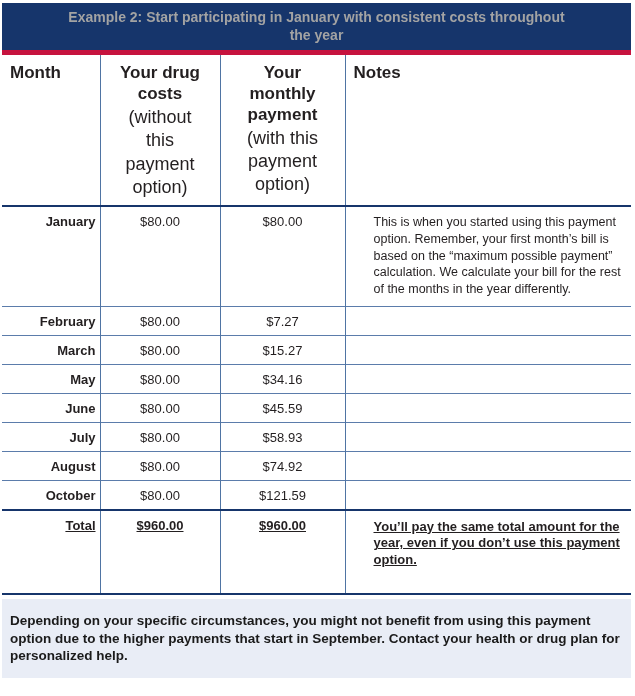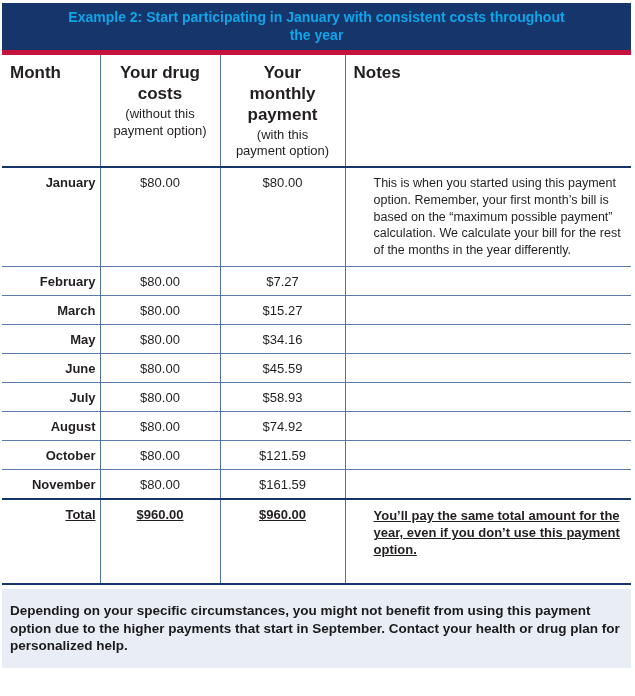--- a/index.html
+++ b/index.html
@@ -7,21 +7,21 @@
     width: 635px; height: 696px;
     font-family: "Liberation Sans", sans-serif;
     color: #231f20;
     overflow: hidden;
   }
   .page { padding: 3px 4px 0 2px; }
 
   
   .title-bar {
     background: #16356b;
-    color: #0ea5e9;
+    color: #a3a3a3;
     font-weight: bold;
     font-size: 14px;
     line-height: 1.3;
     text-align: center;
     padding: 5px 62px 6px;
     min-height: 32px;
     display: flex; align-items: center; justify-content: center;
   }
   .red-stripe { height: 5px; background: #c6133e; }
 
@@ -38,21 +38,21 @@
   col.c-costs   { width: 120px; }
   col.c-payment { width: 125px; }
 
   th, td { vertical-align: top; }
   th + th, td + td { border-left: 1.5px solid #4f74a3; }
 
   thead th { padding: 8px 6px 6px; font-weight: bold; text-align: center; }
   thead th.h-left { text-align: left; padding-left: 8px; }
   .col-label { font-weight: bold; font-size: 17px; line-height: 1.22; max-width: 96px; margin: 0 auto; }
   .h-left .col-label { margin: 0; max-width: none; }
-  .col-sublabel { font-weight: normal; font-size: 13px; line-height: 1.3; max-width: 96px; margin: 1px auto 0; }
+  .col-sublabel { font-weight: normal; font-size: 18px; line-height: 1.3; max-width: 96px; margin: 1px auto 0; }
 
   tbody tr { border-top: 1.5px solid #5b7cab; }
   tbody tr.first-row { border-top: 2px solid #16356b; }
   tbody tr.total-row { border-top: 2px solid #16356b; text-decoration: underline; }
 
   td.month { font-weight: bold; padding: 7px 4px 6px 8px; text-align: right; }
   td.money { text-align: center; padding: 7px 4px 6px; }
   td.notes { padding: 7px 8px 8px 28px; font-size: 12.5px; line-height: 1.33; }
   tr.total-row td.money { font-weight: bold; }
   tr.total-row td.notes { font-weight: bold; font-size: 13px; line-height: 1.3; padding-top: 8px; }
@@ -146,26 +146,20 @@
         <td class="money">$80.00</td>
         <td class="money">$74.92</td>
         <td class="notes"></td>
       </tr>
       <tr>
         <td class="month">October</td>
         <td class="money">$80.00</td>
         <td class="money">$121.59</td>
         <td class="notes"></td>
       </tr>
-      <tr>
-        <td class="month">November</td>
-        <td class="money">$80.00</td>
-        <td class="money">$161.59</td>
-        <td class="notes"></td>
-      </tr>
       <tr class="total-row">
         <td class="month">Total</td>
         <td class="money">$960.00</td>
         <td class="money">$960.00</td>
         <td class="notes">You’ll pay the same total amount for the year, even if you don’t use this payment option.</td>
       </tr>
     </tbody>
   </table>
 
   <div class="footnote">

